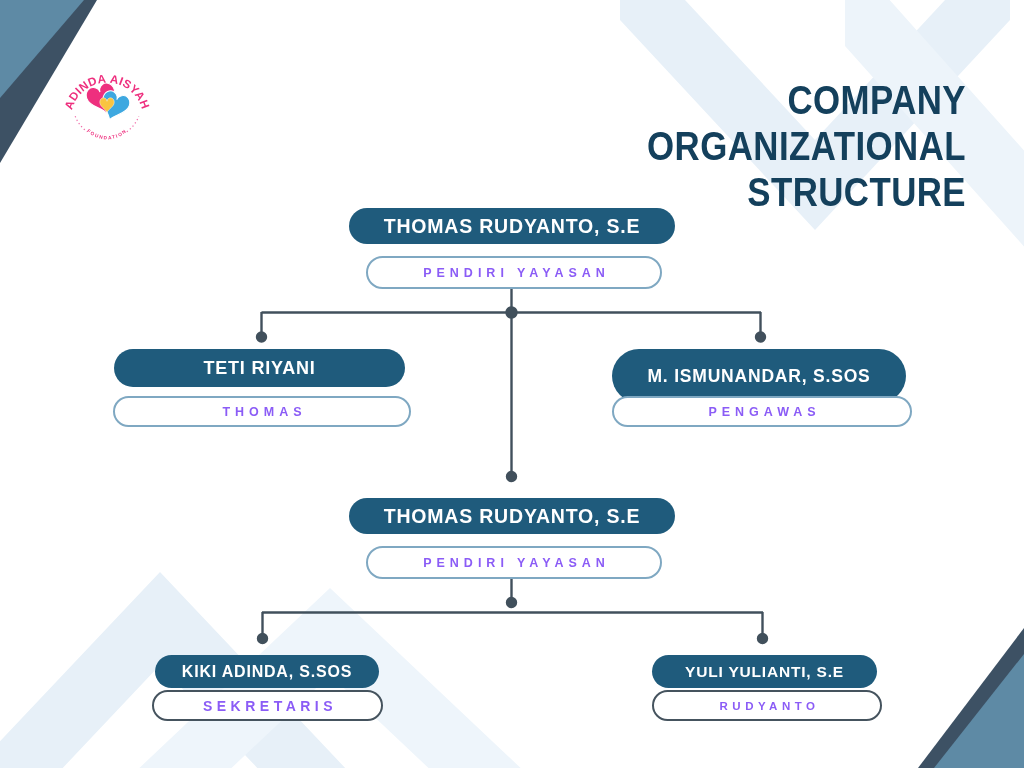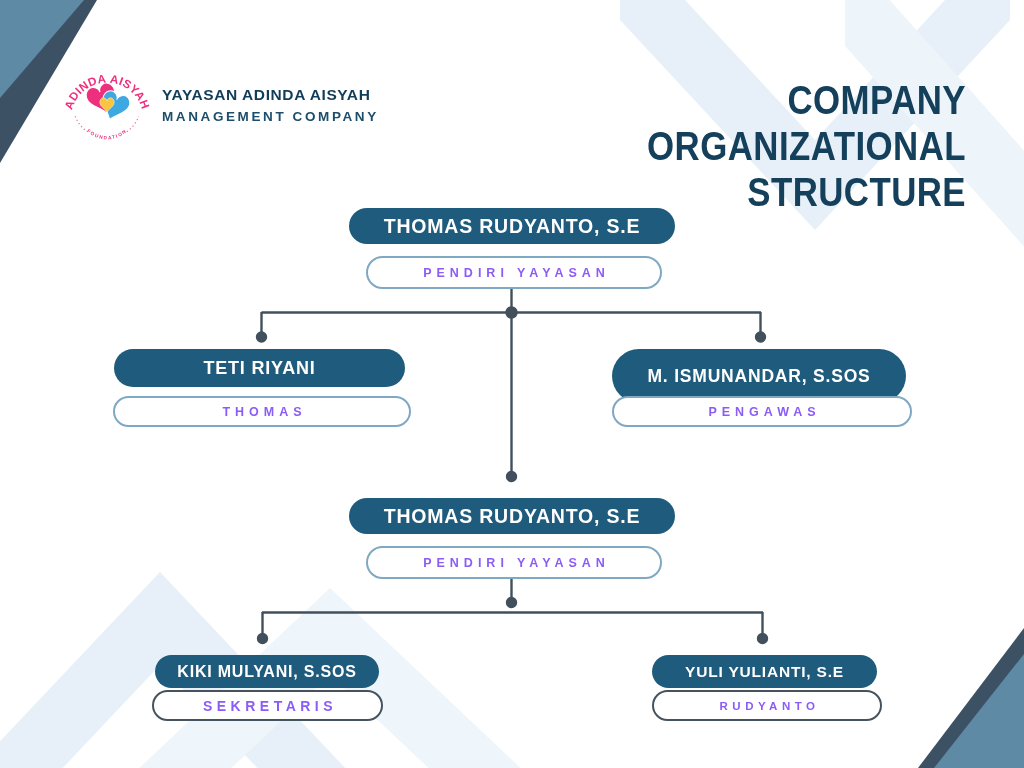--- a/index.html
+++ b/index.html
@@ -73,24 +73,20 @@
       <path d="M0 6 C -1.5 2 -8 -0.5 -8 -5.5 C -8 -9.5 -4.5 -11 -2.5 -10 C -1 -9.3 0 -8 0 -6.5 C 0 -8 1 -9.3 2.5 -10 C 4.5 -11 8 -9.5 8 -5.5 C 8 -0.5 1.5 2 0 6 Z" transform="translate(46,48) rotate(-18) scale(2.1)" fill="#ee2f7e" stroke="#ffffff" stroke-width="0.6"></path>
       <path d="M0 6 C -1.5 2 -8 -0.5 -8 -5.5 C -8 -9.5 -4.5 -11 -2.5 -10 C -1 -9.3 0 -8 0 -6.5 C 0 -8 1 -9.3 2.5 -10 C 4.5 -11 8 -9.5 8 -5.5 C 8 -0.5 1.5 2 0 6 Z" transform="translate(57,56) rotate(20) scale(2.0)" fill="#3ea8e0" stroke="#ffffff" stroke-width="0.6"></path>
       <path d="M0 6 C -1.5 2 -8 -0.5 -8 -5.5 C -8 -9.5 -4.5 -11 -2.5 -10 C -1 -9.3 0 -8 0 -6.5 C 0 -8 1 -9.3 2.5 -10 C 4.5 -11 8 -9.5 8 -5.5 C 8 -0.5 1.5 2 0 6 Z" transform="translate(50,52.5) scale(1.05)" fill="#f9c440" stroke="#ffffff" stroke-width="0.5"></path>
       <text font-size="13.5" font-weight="bold" fill="#ee2f7e" letter-spacing="0.5">
         <textPath href="#arcTop" startOffset="50%" text-anchor="middle">ADINDA AISYAH</textPath>
       </text>
       <text font-size="5.5" font-weight="bold" fill="#ee2f7e" letter-spacing="1.5">
         <textPath href="#arcBottom" startOffset="50%" text-anchor="middle">FOUNDATION</textPath>
       </text>
     </svg>
-    <div class="brand-text">
-      <div class="brand-line1">YAYASAN ADINDA AISYAH</div>
-      <div class="brand-line2">MANAGEMENT COMPANY</div>
-    </div>
   </div>
 
   <div class="header page-title">
     <div>COMPANY ORGANIZATIONAL</div>
     <div>STRUCTURE</div>
   </div>
 
   <svg class="connectors" width="1024" height="768">
     <g stroke="#41505c" stroke-width="2.4" fill="#41505c">
       <line x1="511.5" y1="284" x2="511.5" y2="312"></line>
@@ -126,21 +122,21 @@
     <div class="pill-name" style="left:612px;top:349px;width:294px;height:54px;font-size:17.5px;">M. ISMUNANDAR, S.SOS</div>
     <div class="pill-role ol-light" style="left:612px;top:396px;width:296px;height:27px;font-size:12.5px;letter-spacing:5px;">PENGAWAS</div>
   </div>
 
   <div class="node">
     <div class="pill-name" style="left:349px;top:498px;width:326px;height:36px;font-size:19.5px;">THOMAS RUDYANTO, S.E</div>
     <div class="pill-role ol-light" style="left:366px;top:546px;width:292px;height:29px;font-size:12.5px;letter-spacing:5px;">PENDIRI YAYASAN</div>
   </div>
 
   <div class="node">
-    <div class="pill-name" style="left:155px;top:655px;width:224px;height:33px;font-size:16px;">KIKI MULYANI, S.SOS</div>
+    <div class="pill-name" style="left:155px;top:655px;width:224px;height:33px;font-size:16px;">KIKI ADINDA, S.SOS</div>
     <div class="pill-role ol-dark" style="left:152px;top:690px;width:227px;height:27px;font-size:14px;letter-spacing:4.5px;">SEKRETARIS</div>
   </div>
 
   <div class="node">
     <div class="pill-name" style="left:652px;top:655px;width:225px;height:33px;font-size:15.5px;">YULI YULIANTI, S.E</div>
     <div class="pill-role ol-dark" style="left:652px;top:690px;width:226px;height:27px;font-size:11.5px;letter-spacing:4.5px;">RUDYANTO</div>
   </div>
 
 </div>
 

